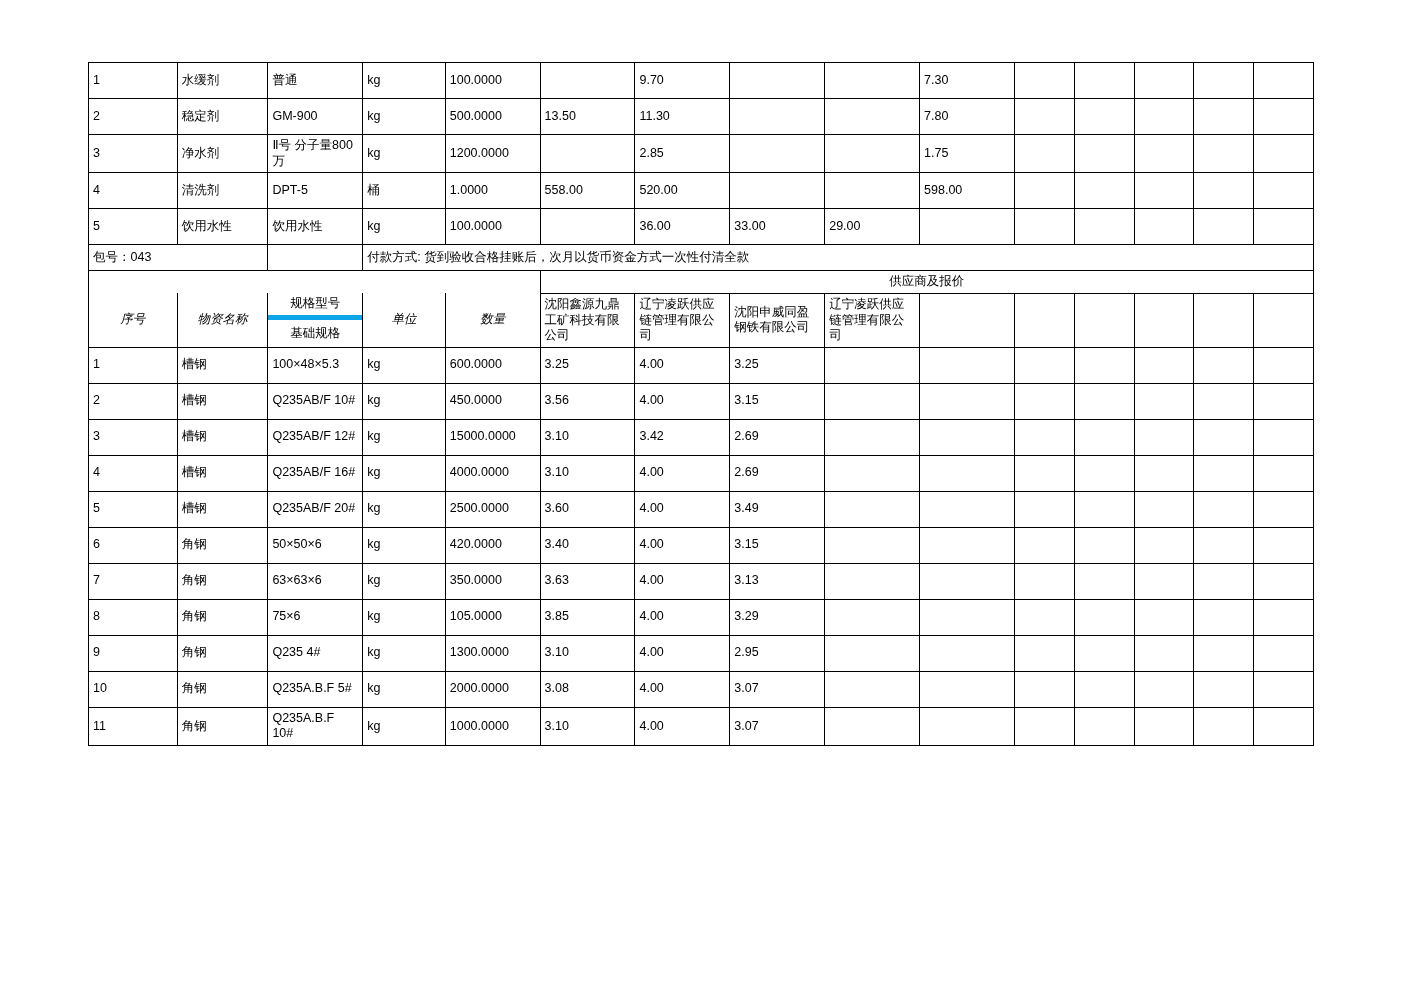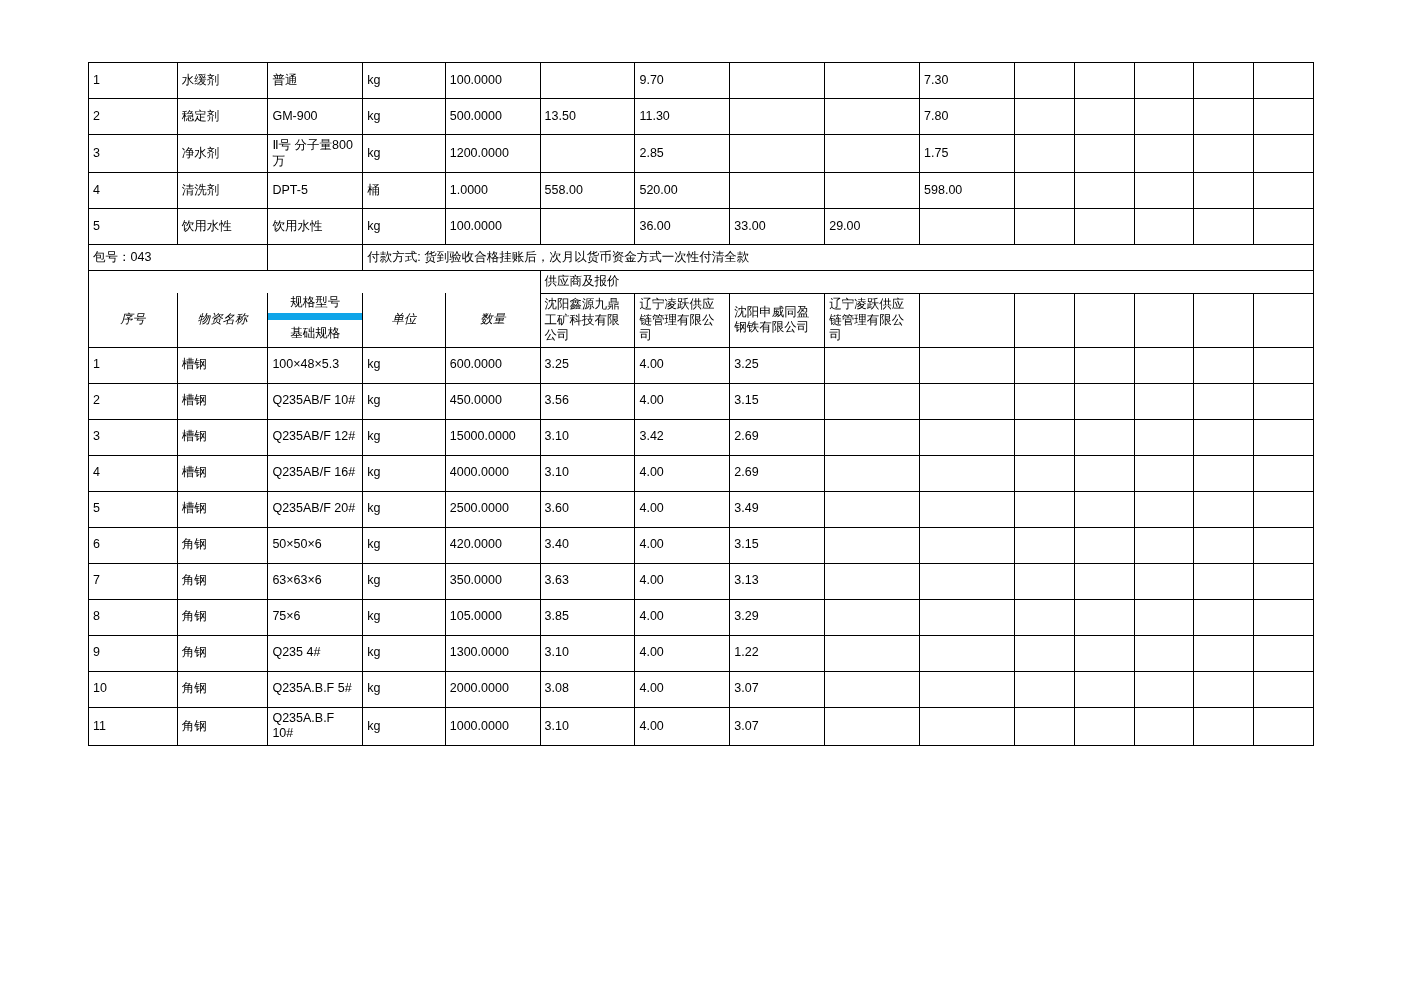--- a/index.html
+++ b/index.html
@@ -52,31 +52,31 @@
   }
   .split-top, .split-bottom {
     height: 50%;
     box-sizing: border-box;
     display: flex;
     align-items: center;
     justify-content: center;
     font-size: 12.5px;
     padding: 0 3px;
   }
-  .split-top { border-bottom: 7px solid #0ea5e9; }
+  .split-top { border-bottom: 5px solid #0ea5e9; }
   .vendor-cell {
     font-size: 12.5px;
     line-height: 1.3;
     text-align: left;
     vertical-align: middle;
   }
   .pkg-row td { height: 26px; }
   .pkg-label { text-align: left; padding-left: 4px; margin-top: 28px; }
   .pay-terms { text-align: left; }
-  .supplier-band { text-align: left; }
+  .supplier-band { text-align: center; }
 </style>
 </head>
 <body>
 
 <div class="page">
   <div class="sheet">
     <table class="grid">
       <colgroup>
         <col style="width:86px">
         <col style="width:88px">
@@ -346,21 +346,21 @@
             <td class="c-left"></td>
           </tr>
           <tr>
             <td class="c-left">9</td>
             <td class="c-left">角钢</td>
             <td class="c-left">Q235 4#</td>
             <td class="c-left">kg</td>
             <td class="c-left">1300.0000</td>
             <td class="c-left">3.10</td>
             <td class="c-left">4.00</td>
-            <td class="c-left">1.22</td>
+            <td class="c-left">2.95</td>
             <td class="c-left"></td>
             <td class="c-left"></td>
             <td class="c-left"></td>
             <td class="c-left"></td>
             <td class="c-left"></td>
             <td class="c-left"></td>
             <td class="c-left"></td>
           </tr>
           <tr>
             <td class="c-left">10</td>

